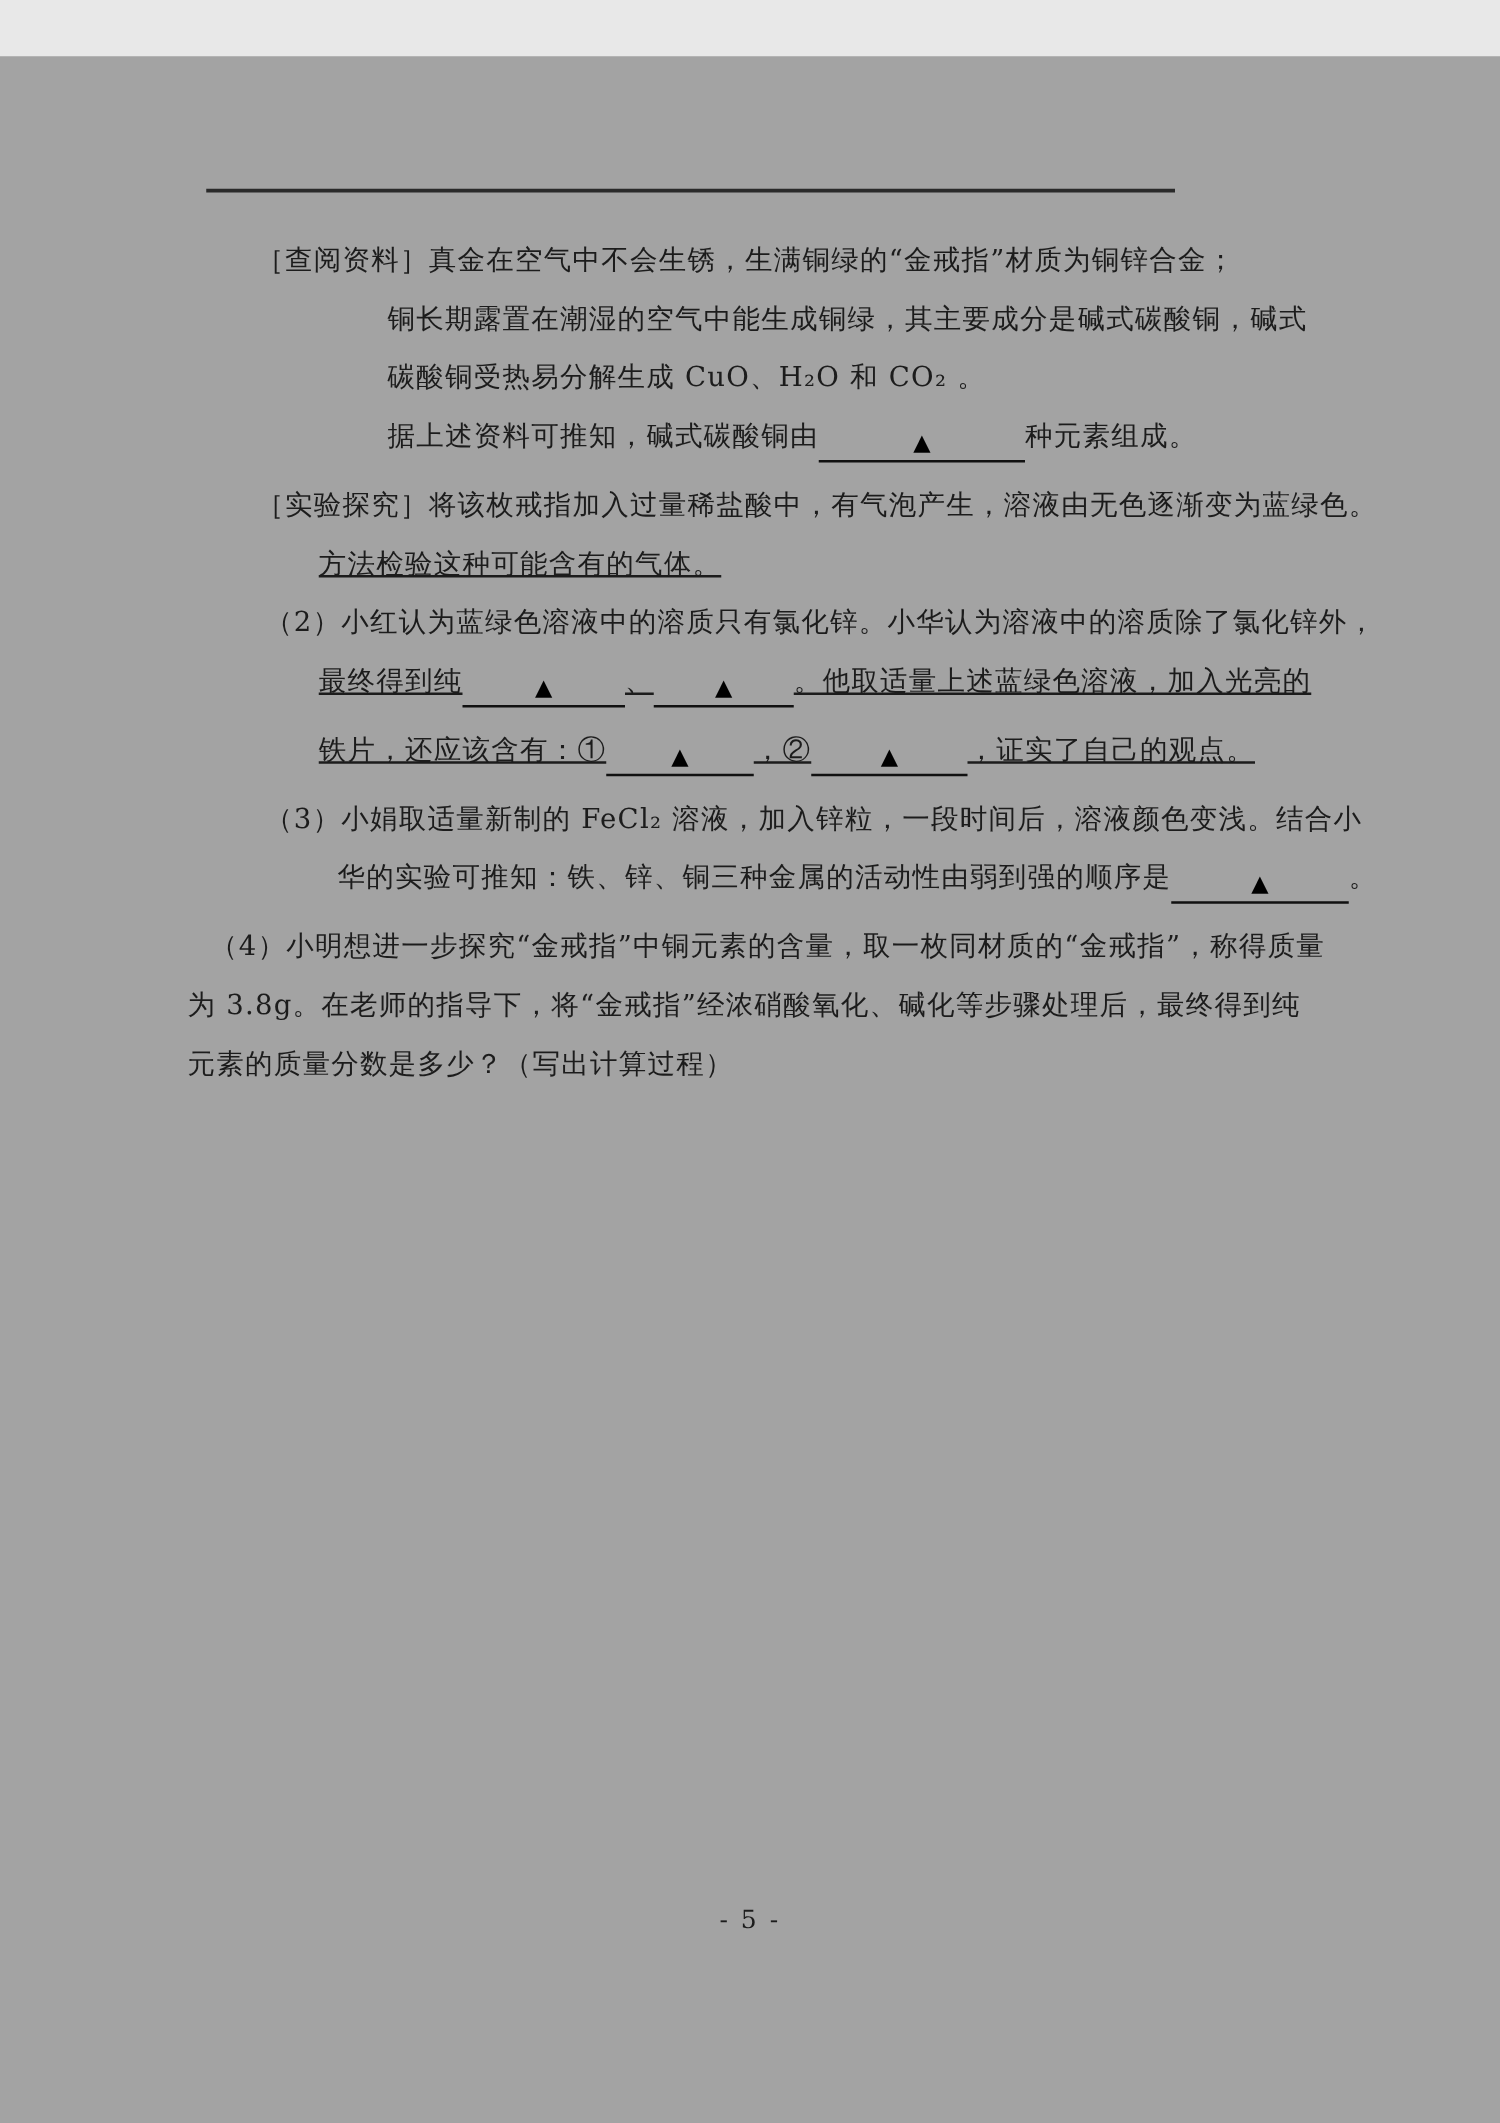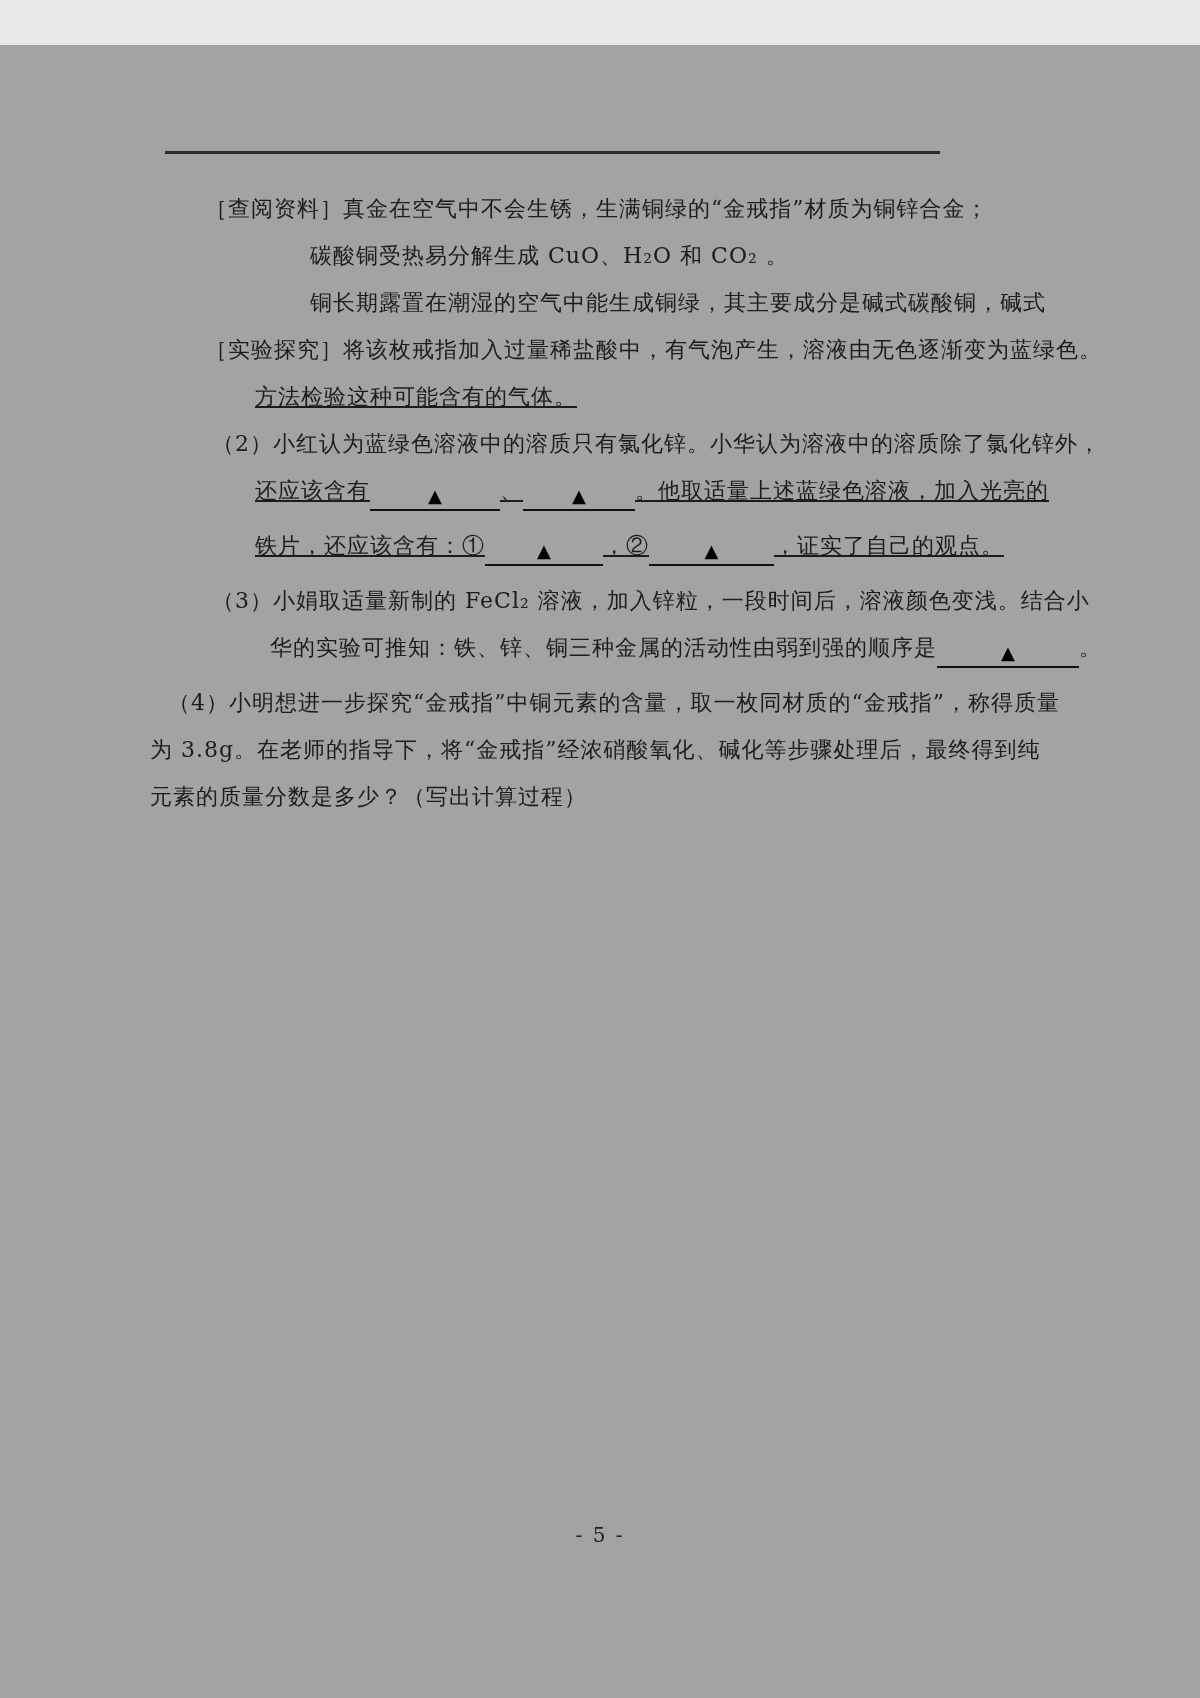--- a/index.html
+++ b/index.html
@@ -71,26 +71,27 @@
     color:#1c1c1c;
   }
 </style>
 </head>
 <body style="color: rgb(28, 28, 28);">
 
 <div class="page">
   <div class="header-rule"></div>
   <div class="content">
       <div class="ln ind-2"><span>［查阅资料］真金在空气中不会生锈，生满铜绿的“金戒指”材质为铜锌合金；</span></div>
+      <div class="ln ind-6"><span>铜长期露置在潮湿的空气中能生成铜绿，其主要成分是碱式碳酸铜，碱式</span></div>
       <div class="ln ind-6"><span>碳酸铜受热易分解生成 CuO、H₂O 和 CO₂ 。</span></div>
-      <div class="ln ind-6"><span>铜长期露置在潮湿的空气中能生成铜绿，其主要成分是碱式碳酸铜，碱式</span></div>
+      <div class="ln ind-6"><span>据上述资料可推知，碱式碳酸铜由</span><span class="blank" style="width: 165px;"><span class="mark">▲</span></span><span>种元素组成。</span></div>
       <div class="ln ind-2"><span>［实验探究］将该枚戒指加入过量稀盐酸中，有气泡产生，溶液由无色逐渐变为蓝绿色。</span></div>
       <div class="ln ind-4"><span>方法检验这种可能含有的气体。</span></div>
       <div class="ln ind-3"><span>（2）小红认为蓝绿色溶液中的溶质只有氯化锌。小华认为溶液中的溶质除了氯化锌外，</span></div>
-      <div class="ln ind-4"><span>还应该含有</span><span class="blank" style="width: 130px;"><span class="mark">▲</span></span><span>、</span><span class="blank" style="width: 112px;"><span class="mark">▲</span></span><span>。他取适量上述蓝绿色溶液，加入光亮的</span></div>
+      <div class="ln ind-4"><span>最终得到纯</span><span class="blank" style="width: 130px;"><span class="mark">▲</span></span><span>、</span><span class="blank" style="width: 112px;"><span class="mark">▲</span></span><span>。他取适量上述蓝绿色溶液，加入光亮的</span></div>
       <div class="ln ind-4"><span>铁片，还应该含有：①</span><span class="blank" style="width: 118px;"><span class="mark">▲</span></span><span>，②</span><span class="blank" style="width: 125px;"><span class="mark">▲</span></span><span>，证实了自己的观点。</span></div>
       <div class="ln ind-3"><span>（3）小娟取适量新制的 FeCl₂ 溶液，加入锌粒，一段时间后，溶液颜色变浅。结合小</span></div>
       <div class="ln ind-5"><span>华的实验可推知：铁、锌、铜三种金属的活动性由弱到强的顺序是</span><span class="blank" style="width: 142px;"><span class="mark">▲</span></span><span>。</span></div>
       <div class="ln ind-1 just"><span>（4）小明想进一步探究“金戒指”中铜元素的含量，取一枚同材质的“金戒指”，称得质量</span></div>
       <div class="ln ind-0 just"><span>为 3.8g。在老师的指导下，将“金戒指”经浓硝酸氧化、碱化等步骤处理后，最终得到纯</span></div>
       <div class="ln ind-0"><span>元素的质量分数是多少？（写出计算过程）</span></div>
     </div>
   <div class="page-number">- 5 -</div>
 </div>
 

